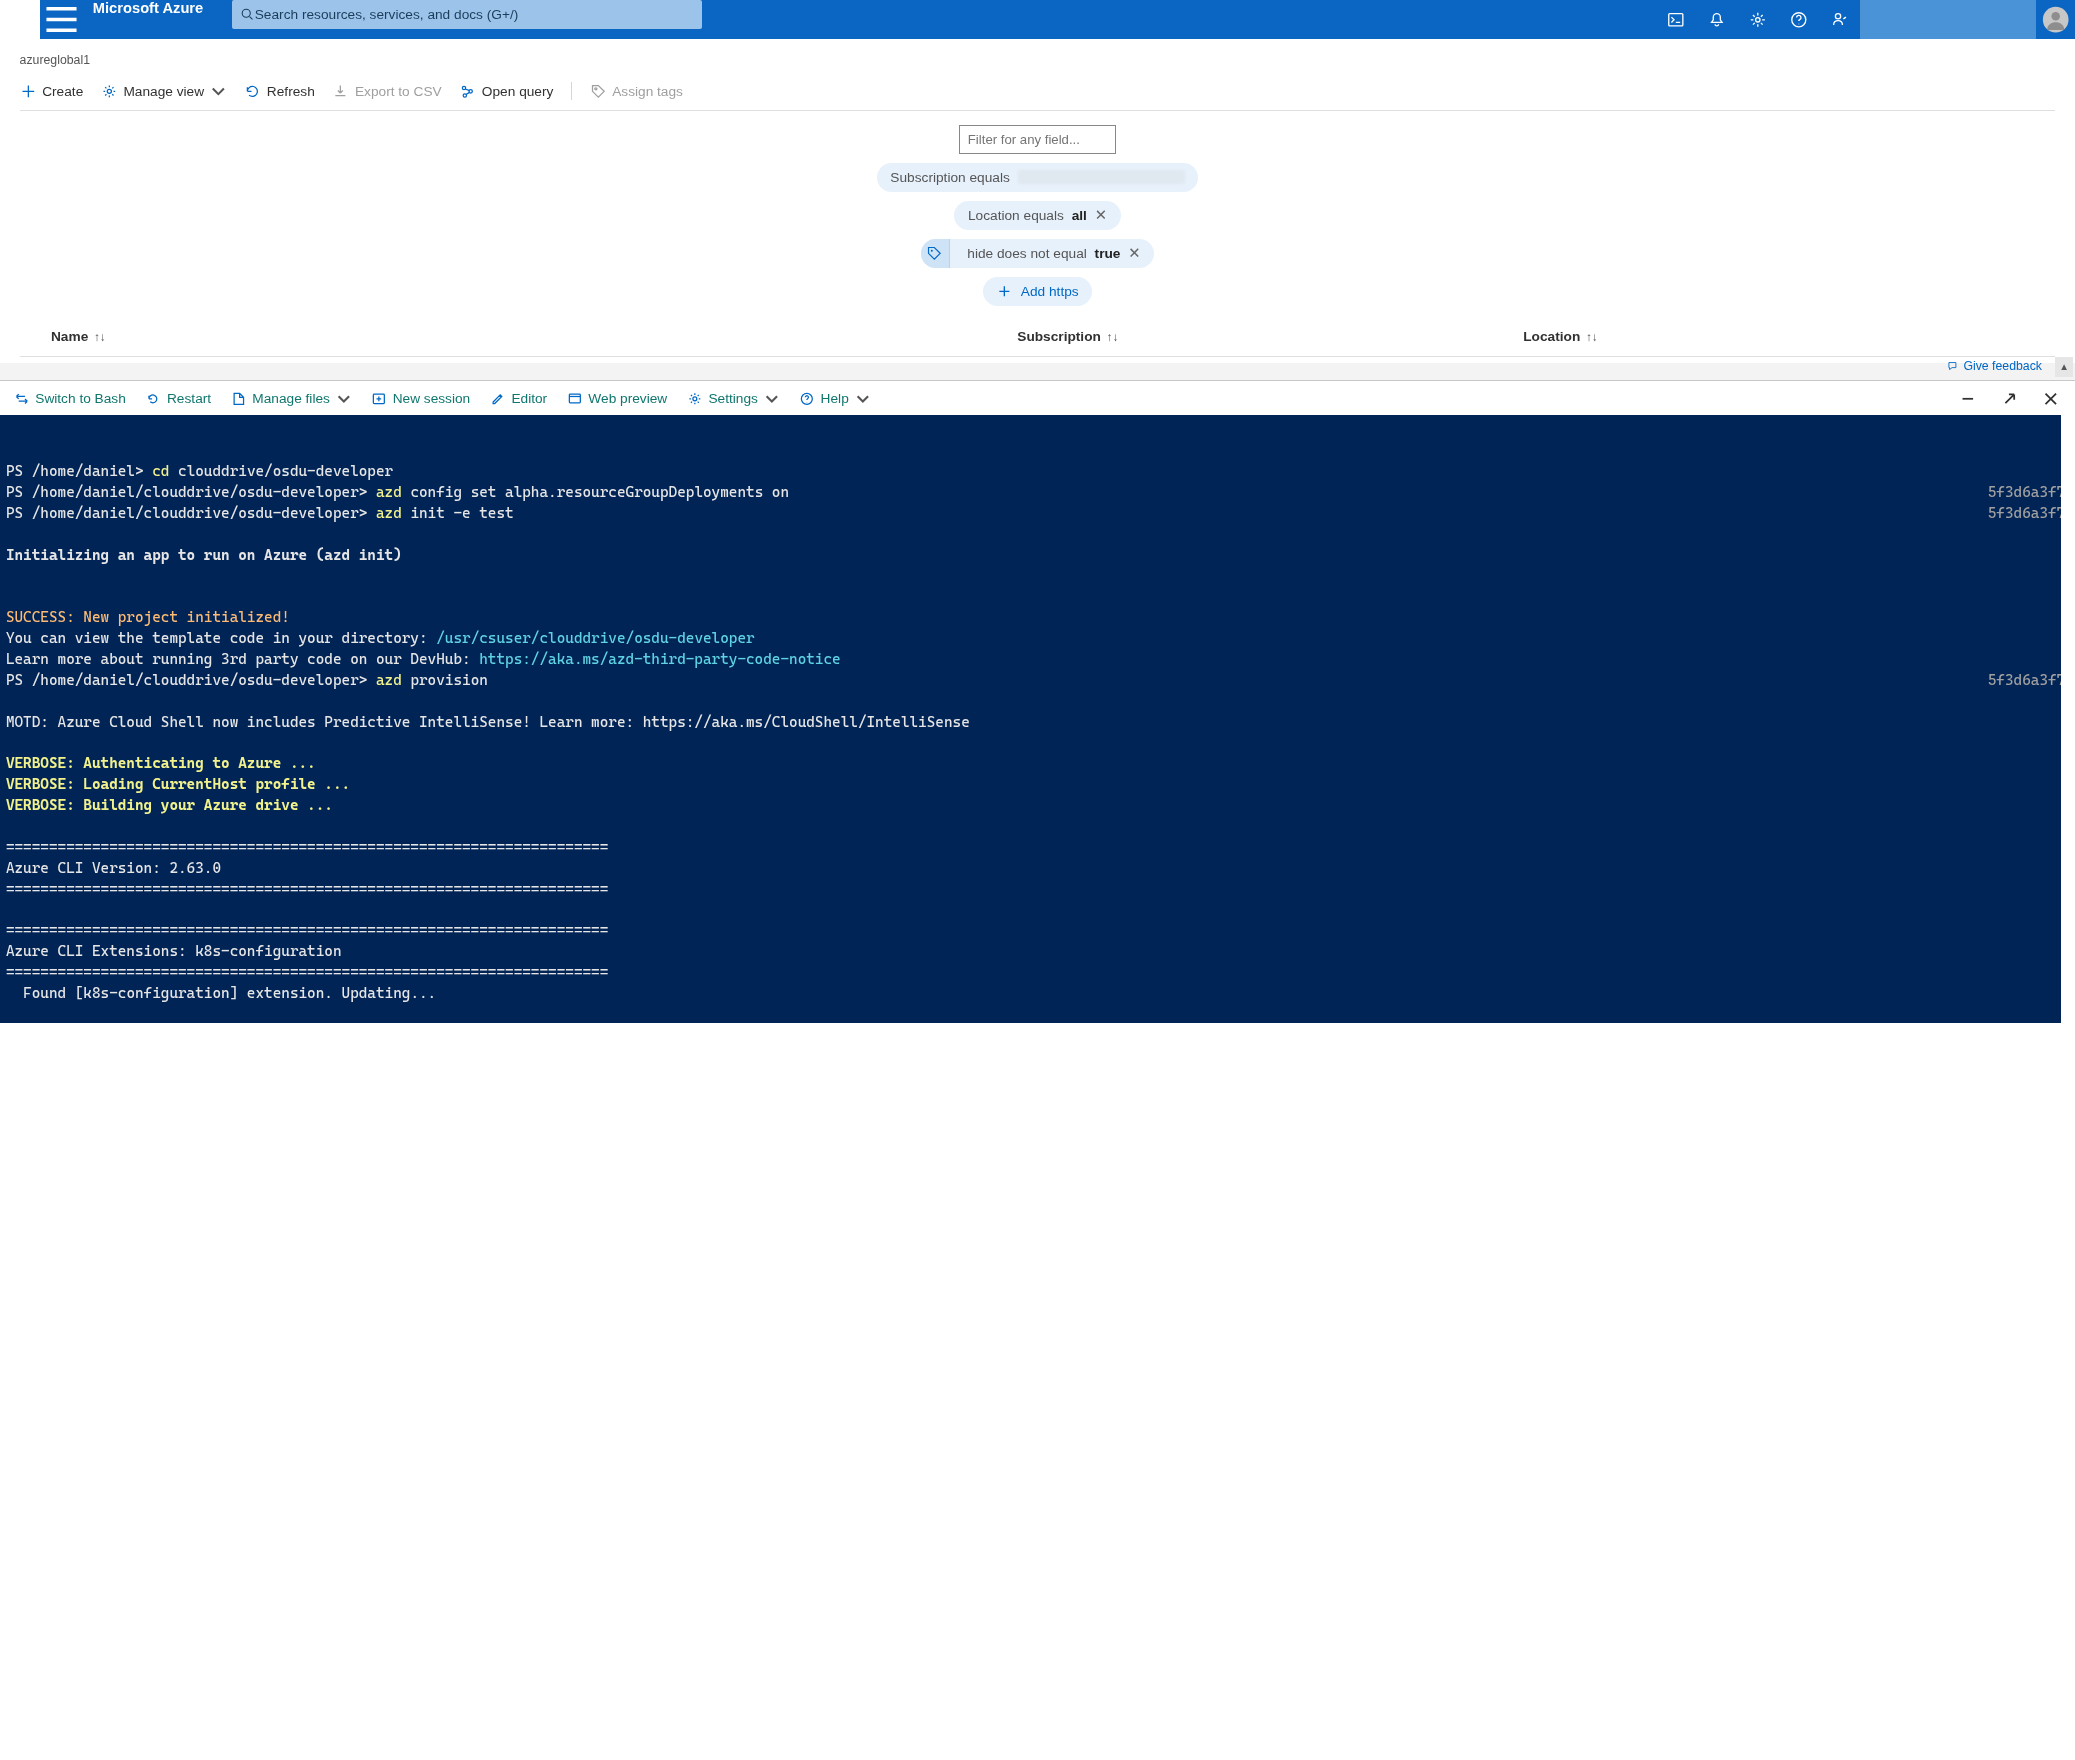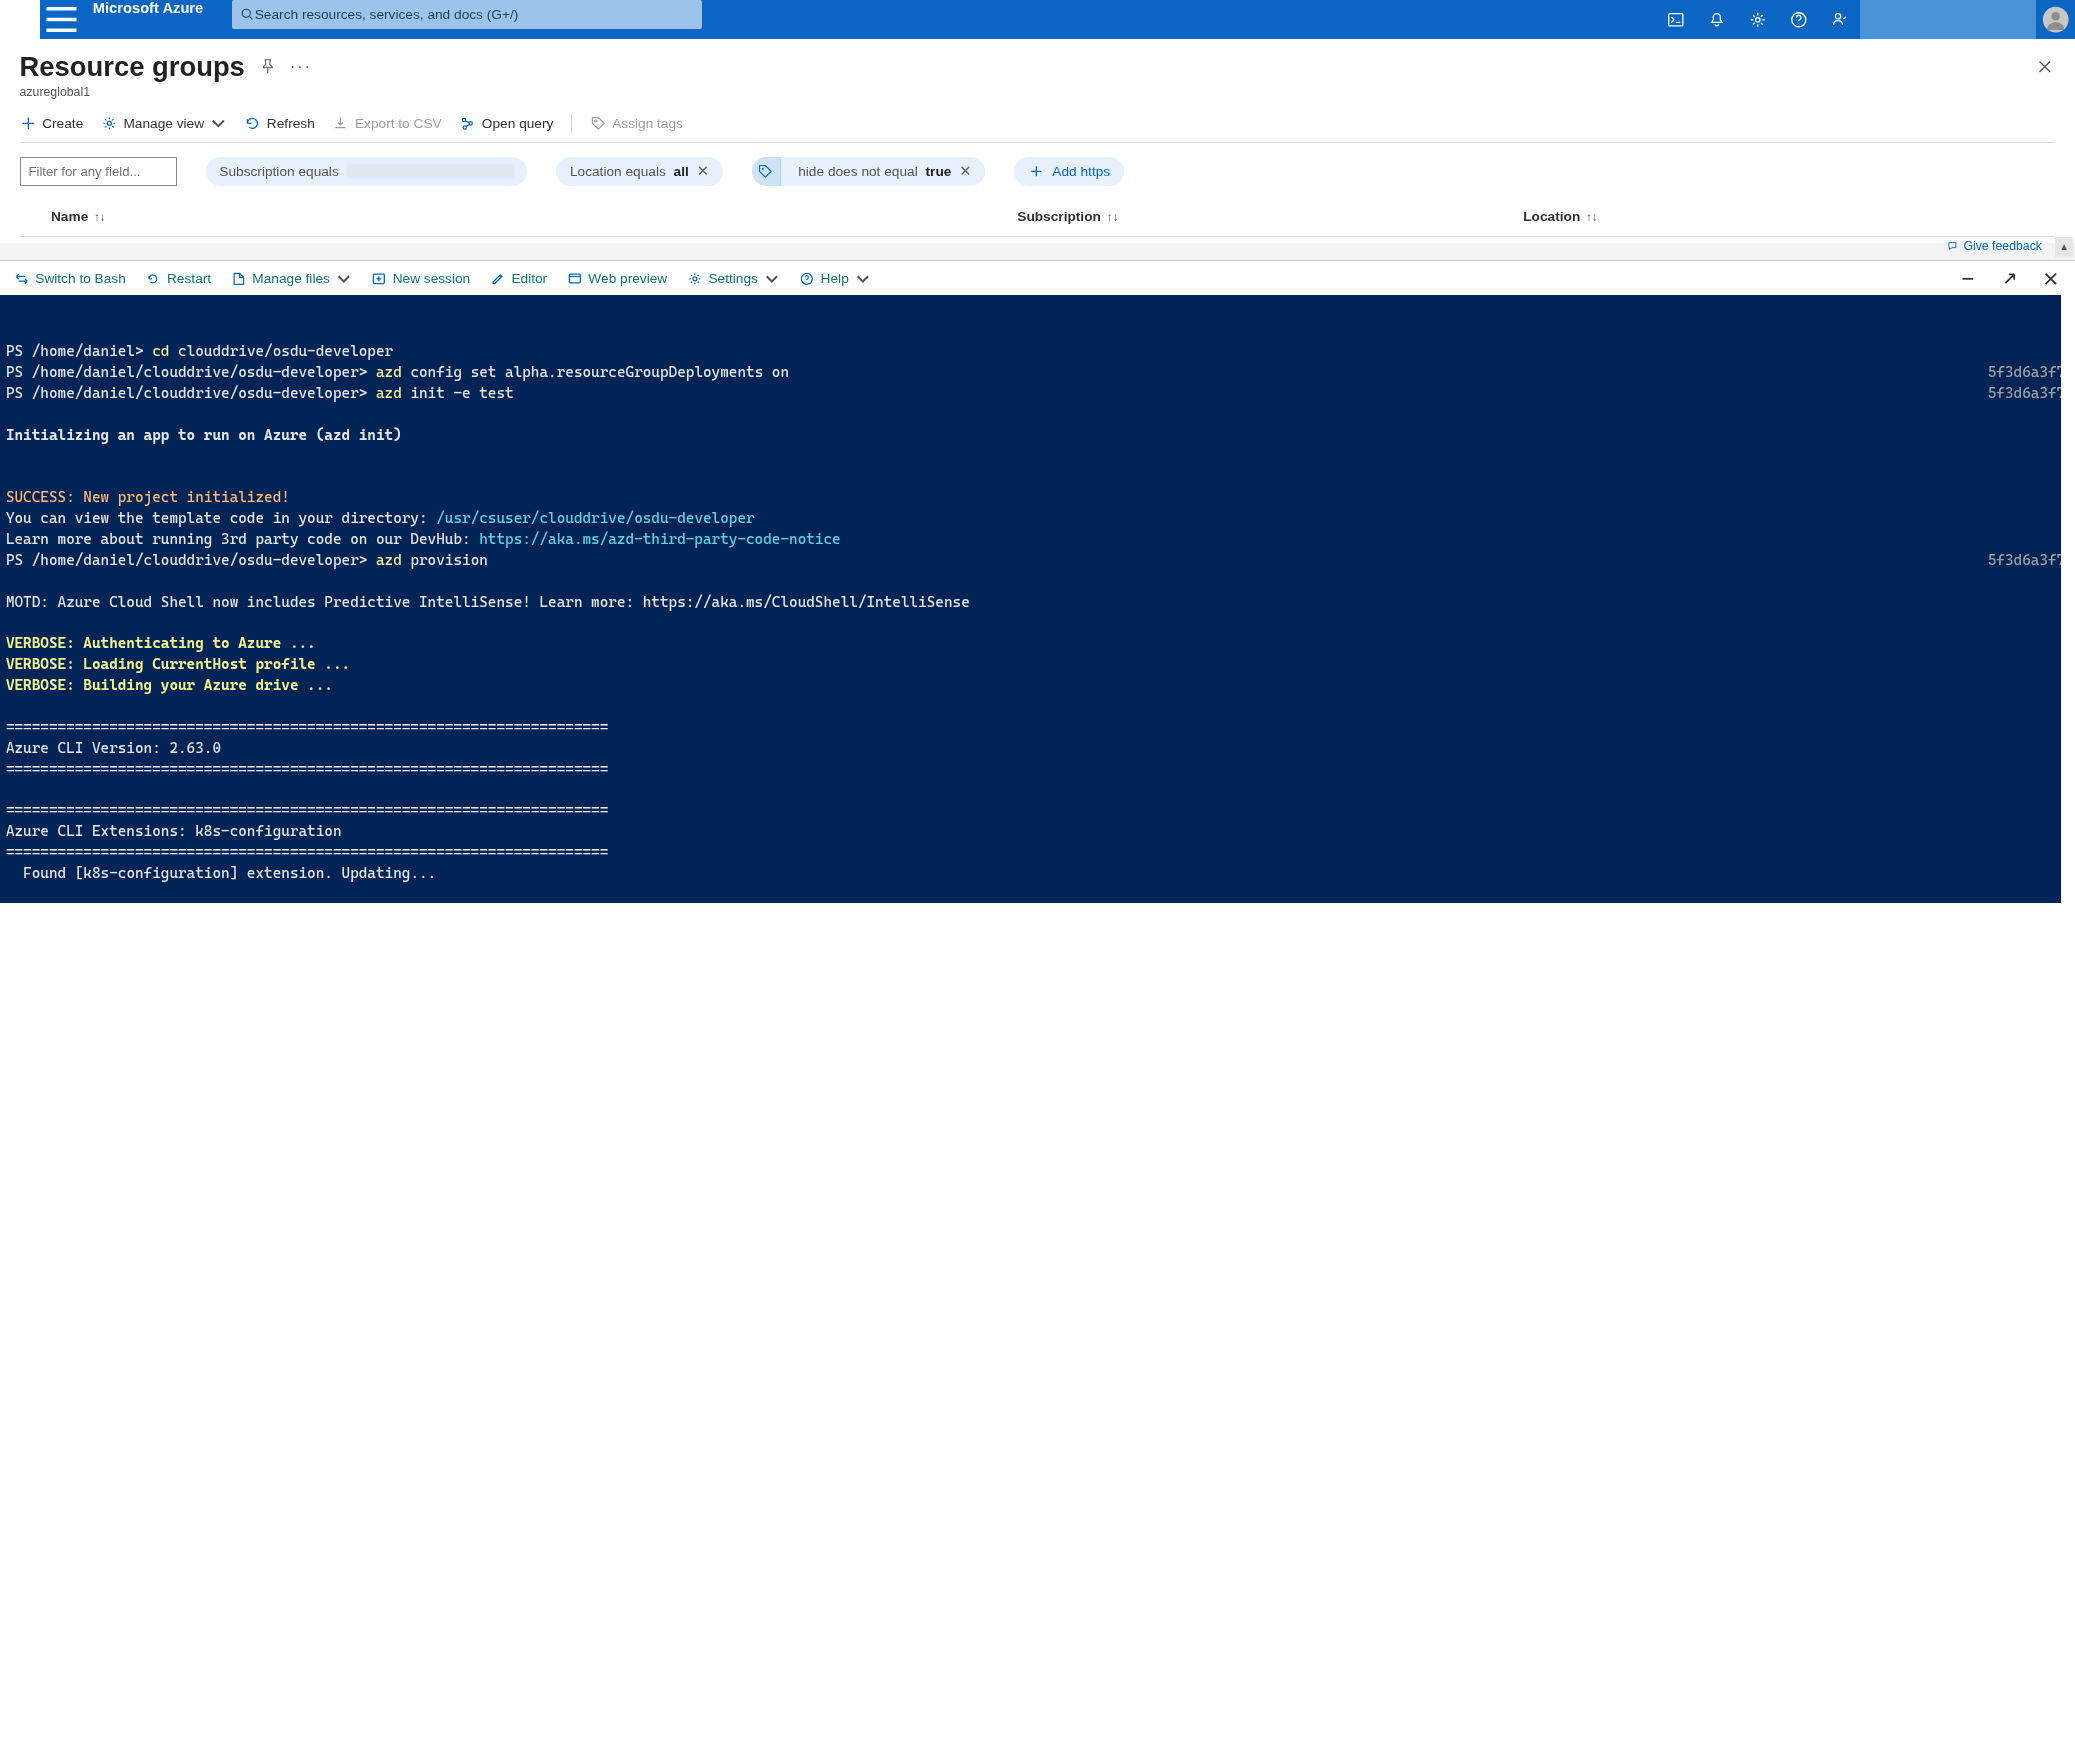--- a/index.html
+++ b/index.html
@@ -31,21 +31,21 @@
 
   .subtitle { font-size:12.3px; color:#555; margin-top:2px; margin-bottom:9.8px; }
 
   .toolbar { display:flex; align-items:center; gap:17.6px; padding:5.9px 0 9.8px 0; border-bottom:1px solid #e1dfdd; }
   .tbtn { display:flex; align-items:center; gap:5.9px; color:#323130; cursor:pointer; font-size:13.7px; }
   .tbtn.disabled { color:#a19f9d; cursor:default;}
   .tbtn svg { width:16.7px; height:16.7px; stroke:currentColor; fill:none; stroke-width:1.5; }
   .tbtn.blue-icon svg { stroke:#0068c6; }
   .toolbar .vsep { width:1px; height:17.6px; background:#d6d6d6; }
 
-  .filter-row { display:flex; align-items:center; gap:29px; padding:13.7px 0 11.8px 0; flex-wrap:wrap; }
+  .filter-row { display:flex; align-items:center; gap:9px; padding:13.7px 0 11.8px 0; flex-wrap:wrap;flex-direction:column; }
   .filter-input { border:1px solid #8a8886; height:29px; padding:0 7.8px; width:157px; font-size:13.2px; }
   .pill { background:#e7f1fb; border-radius:15.7px; height:29px; display:flex; align-items:center; padding:0 13.7px; font-size:13.7px; gap:7.8px; }
   .pill .lbl { color:#555; }
   .pill .val { font-weight:600; color:#222; }
   .pill .blur { display:inline-block; width:167px; height:13.7px; background:#e0e8f0; border-radius:2px; filter:blur(1px); }
   .pill .x { color:#666; cursor:pointer; font-size:14.7px; line-height:1; }
   .pill .pillicon { width:16.7px; height:16.7px; }
   .pill.sliced { padding-left:0; overflow:hidden; }
   .pill.sliced .cap { background:#cfe3f7; height:29px; width:29px; display:flex; align-items:center; justify-content:center; border-right:1px solid #b8d3ec; }
   .add-pill { background:#e7f1fb; color:#0068c6; }
@@ -147,34 +147,20 @@
         <circle cx="16" cy="16" r="15" fill="#c7c7c7"></circle>
         <circle cx="16" cy="12" r="5" fill="#8e8e8e"></circle>
         <path d="M6 28c0-6 5-9 10-9s10 3 10 9" fill="#8e8e8e"></path>
       </svg>
   </div>
 </div>
 
 <div class="page">
 
 
-  <div class="title-row">
-    <div class="page-title">Resource groups</div>
-    <div class="title-icon">
-      <svg viewBox="0 0 20 20" width="17.6" height="17.6">
-          <path d="M7 2h6l-1 5 3 3v1H5v-1l3-3-1-5zM10 11v6" stroke="#555" fill="none" stroke-width="1.2"></path>
-        </svg>
-    </div>
-    <div class="title-icon" style="font-size:15.7px;color:#555;letter-spacing:2px;">···</div>
-    <div class="title-icon close-x">
-      <svg viewBox="0 0 20 20" width="17.6" height="17.6">
-          <path d="M4 4l12 12M16 4L4 16" stroke="#555" stroke-width="1.5"></path>
-        </svg>
-    </div>
-  </div>
 
   <div class="subtitle">azureglobal1</div>
 
   <div class="toolbar">
     <div class="tbtn blue-icon">
       <svg viewBox="0 0 20 20">
           <path d="M10 3v14M3 10h14"></path>
         </svg>
       <span>Create</span>
     </div>

